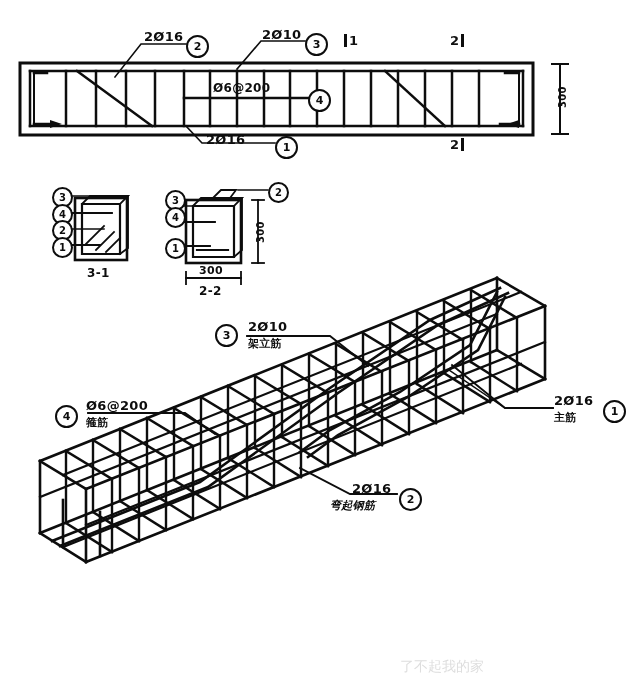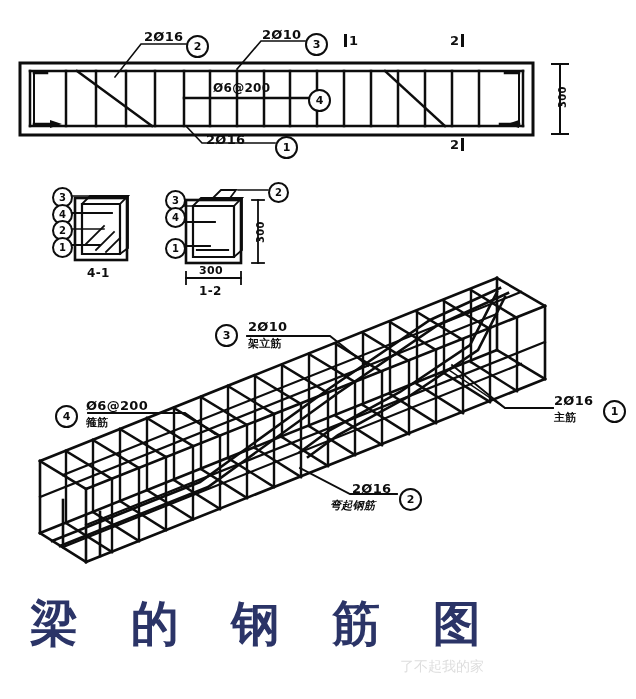--- a/index.html
+++ b/index.html
@@ -343,44 +343,43 @@
   <div class="cut" style="left:450px;top:137px;">
     <span>2</span><span class="bar"></span>
   </div>
 
   <div class="lbl t10 rot" style="left:558px;top:108px;">300</div>
 
   <div class="bub sm" style="left:52px;top:187px;">3</div>
   <div class="bub sm" style="left:52px;top:204px;">4</div>
   <div class="bub sm" style="left:52px;top:220px;">2</div>
   <div class="bub sm" style="left:52px;top:237px;">1</div>
-  <div class="lbl t12" style="left:87px;top:267px;">4-1</div>
+  <div class="lbl t12" style="left:87px;top:267px;">3-1</div>
 
   <div class="bub sm" style="left:165px;top:190px;">3</div>
   <div class="bub sm" style="left:165px;top:207px;">4</div>
   <div class="bub sm" style="left:165px;top:238px;">1</div>
   <div class="bub sm" style="left:268px;top:182px;">2</div>
 
   <div class="lbl t11" style="left:199px;top:265px;">300</div>
   <div class="lbl t10 rot" style="left:256px;top:243px;">300</div>
-  <div class="lbl t12" style="left:199px;top:285px;">1-2</div>
+  <div class="lbl t12" style="left:199px;top:285px;">2-2</div>
 
   <div class="bub" style="left:215px;top:324px;">3</div>
   <div class="lbl t13" style="left:248px;top:320px;">2Ø10</div>
   <div class="lbl cn" style="left:248px;top:338px;">架立筋</div>
 
   <div class="bub" style="left:55px;top:405px;">4</div>
   <div class="lbl t13" style="left:86px;top:399px;">Ø6@200</div>
   <div class="lbl cn" style="left:86px;top:417px;">箍筋</div>
 
   <div class="lbl t13" style="left:554px;top:394px;">2Ø16</div>
   <div class="lbl cn" style="left:554px;top:412px;text-align:center;">主筋</div>
   <div class="bub" style="left:603px;top:400px;">1</div>
 
   <div class="lbl t13" style="left:352px;top:482px;">2Ø16</div>
   <div class="lbl cn" style="left:330px;top:500px;font-style:italic;">弯起钢筋</div>
   <div class="bub" style="left:399px;top:488px;">2</div>
 
-  <div class="title" style="left:30px;top:592px;">梁 的 钢 筋 图</div>
 
   <div class="wm2" style="left:400px;top:658px;">了不起我的家</div>
 
 </div>
 
 </body></html>

